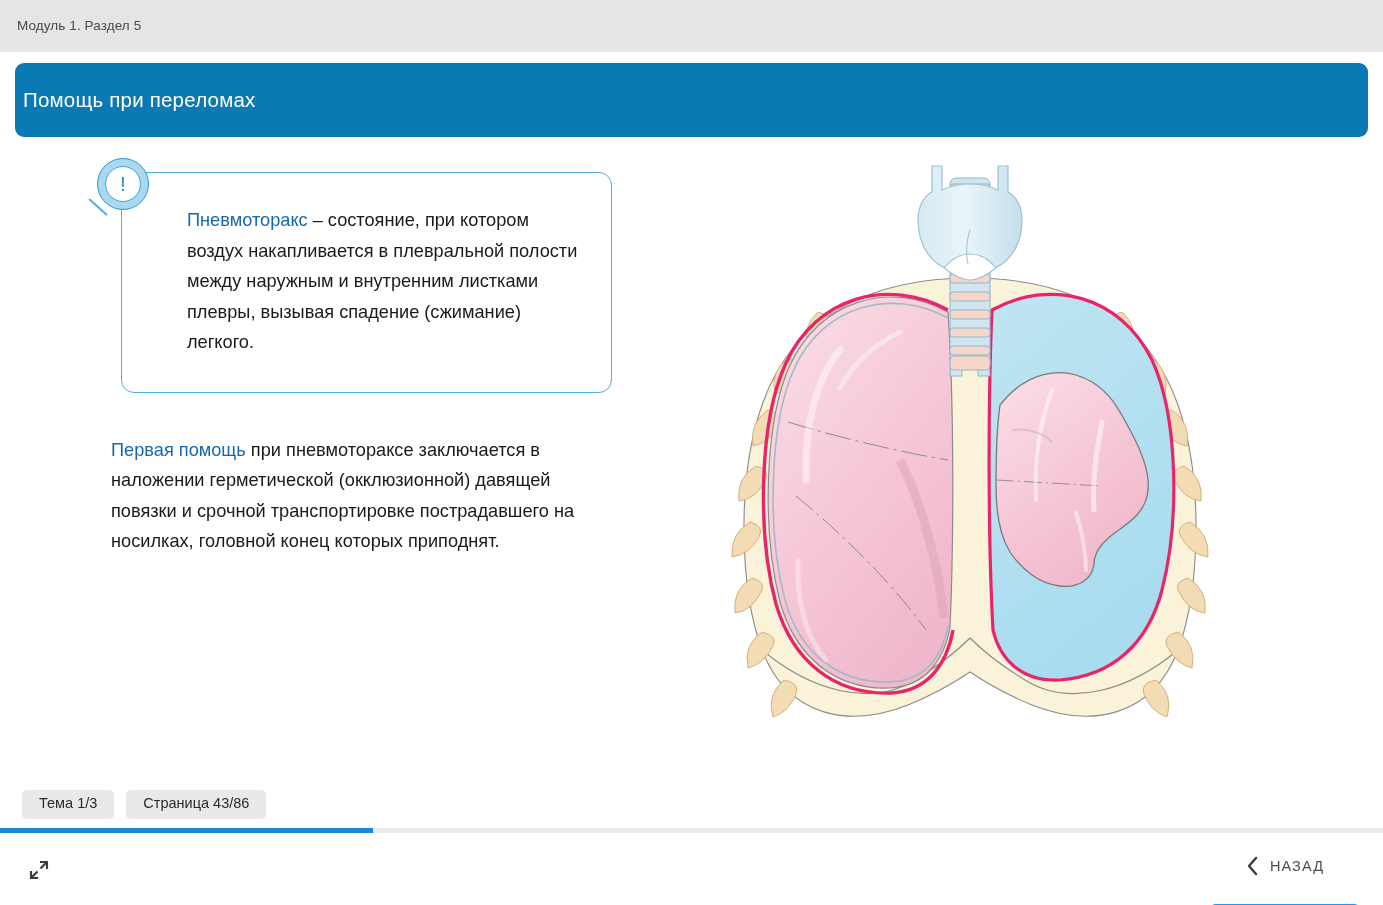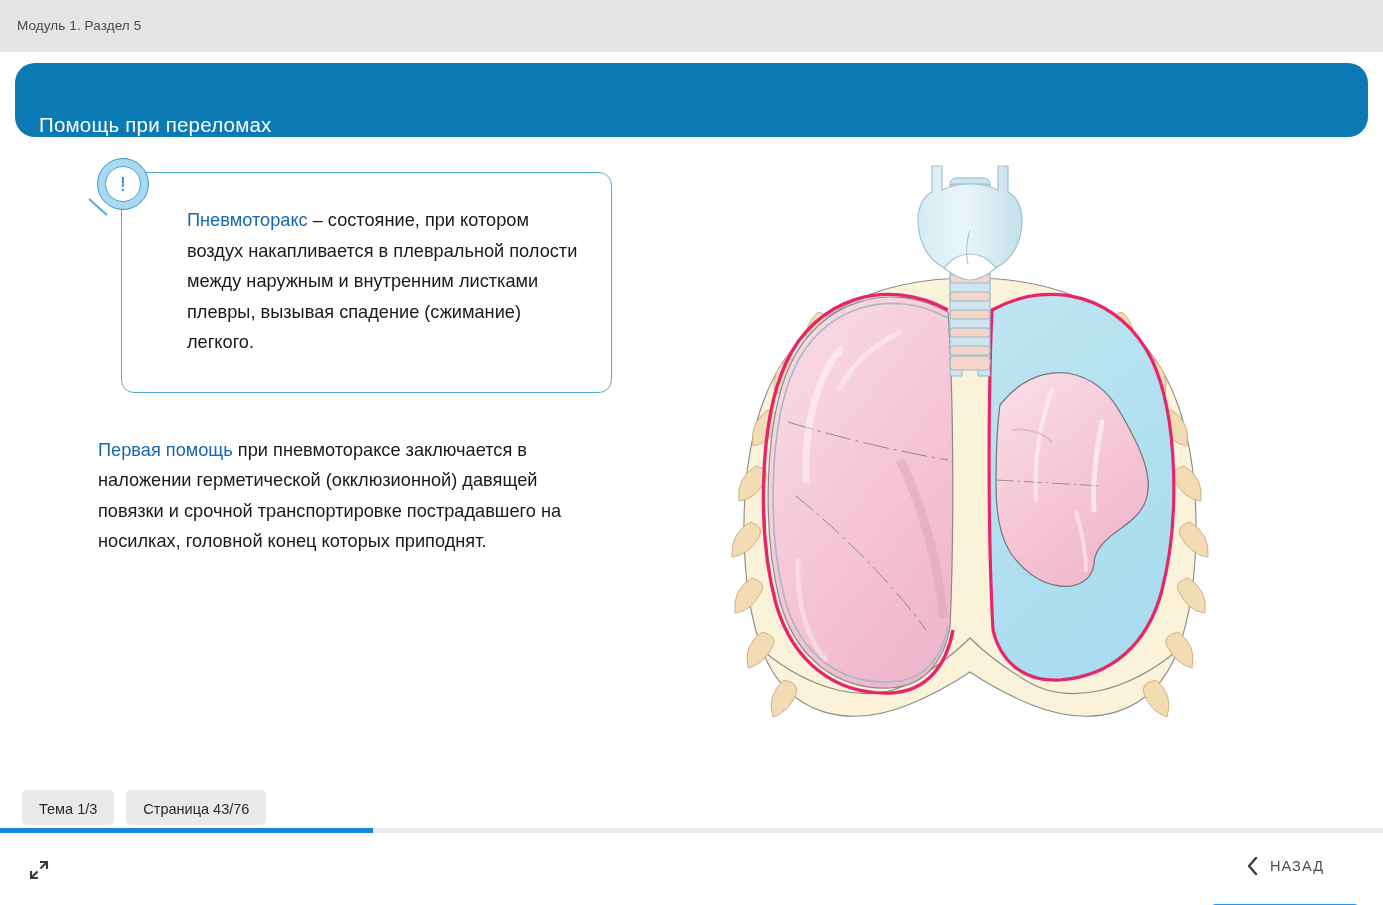--- a/index.html
+++ b/index.html
@@ -41,24 +41,24 @@
   }
 
   
   .title-banner {
     position: absolute;
     left: 15px;
     top: 63px;
     width: 1353px;
     height: 74px;
     background: #0a79b4;
-    border-radius: 20px;
-    display: flex;
-    align-items: flex-end;
-    padding-left: 24px;
+    border-radius: 9px;
+    display: flex;
+    align-items: center;
+    padding-left: 8px;
   }
   .title-banner .title-text {
     color: #ffffff;
     font-size: 20.5px;
     font-weight: 400;
     letter-spacing: 0.2px;
     white-space: nowrap;
   }
 
   
@@ -144,21 +144,21 @@
     width: 24px;
     height: 2px;
     background: #4fadde;
     transform: rotate(42deg);
     z-index: 2;
   }
 
   
   .body-para {
     margin-top: 42px;
-    margin-left: 1px;
+    margin-left: 14px;
     width: 500px;
     font-size: 18.2px;
     line-height: 30.5px;
     color: #1a1a1a;
   }
   .body-para .kw {
     color: #1668b3;
   }
 
   
@@ -175,21 +175,21 @@
   .badge-row {
     position: absolute;
     left: 22px;
     top: 790px;
     display: flex;
     gap: 12px;
   }
   .chip {
     background: #e9e9e9;
     border-radius: 5px;
-    padding: 11px 17px 8px 17px;
+    padding: 5px 17px 8px 17px;
     font-size: 14.5px;
     color: #2a2a2a;
     white-space: nowrap;
   }
 
   .progress-track {
     position: absolute;
     left: 0;
     top: 828px;
     width: 1383px;
@@ -416,21 +416,21 @@
                    C286,64 278,68 270,68 C262,68 254,64 244,56 Z" fill="#ffffff" stroke="#9cc1d2" stroke-width="1.1" transform="translate(0,52)"></path>
           <path d="M270,18 C266,30 266,42 268,52" fill="none" stroke="#9cc1d2" stroke-width="1" transform="translate(0,52)"></path>
         </g>
       </svg>
     </div>
 
   </div>
 
   <div class="badge-row">
     <div class="chip">Тема 1/3</div>
-    <div class="chip">Страница 43/76</div>
+    <div class="chip">Страница 43/86</div>
   </div>
 
   <div class="progress-track">
     <div class="progress-fill" id="progress-fill" style="width: 27%;"></div>
   </div>
 
   <div class="footer">
     <div class="expand-btn">
       <svg width="22" height="22" viewBox="0 0 22 22" aria-hidden="true">
         <path d="M13 3 L19 3 L19 9" fill="none" stroke="#3c3c3c" stroke-width="2.1" stroke-linecap="square"></path>

